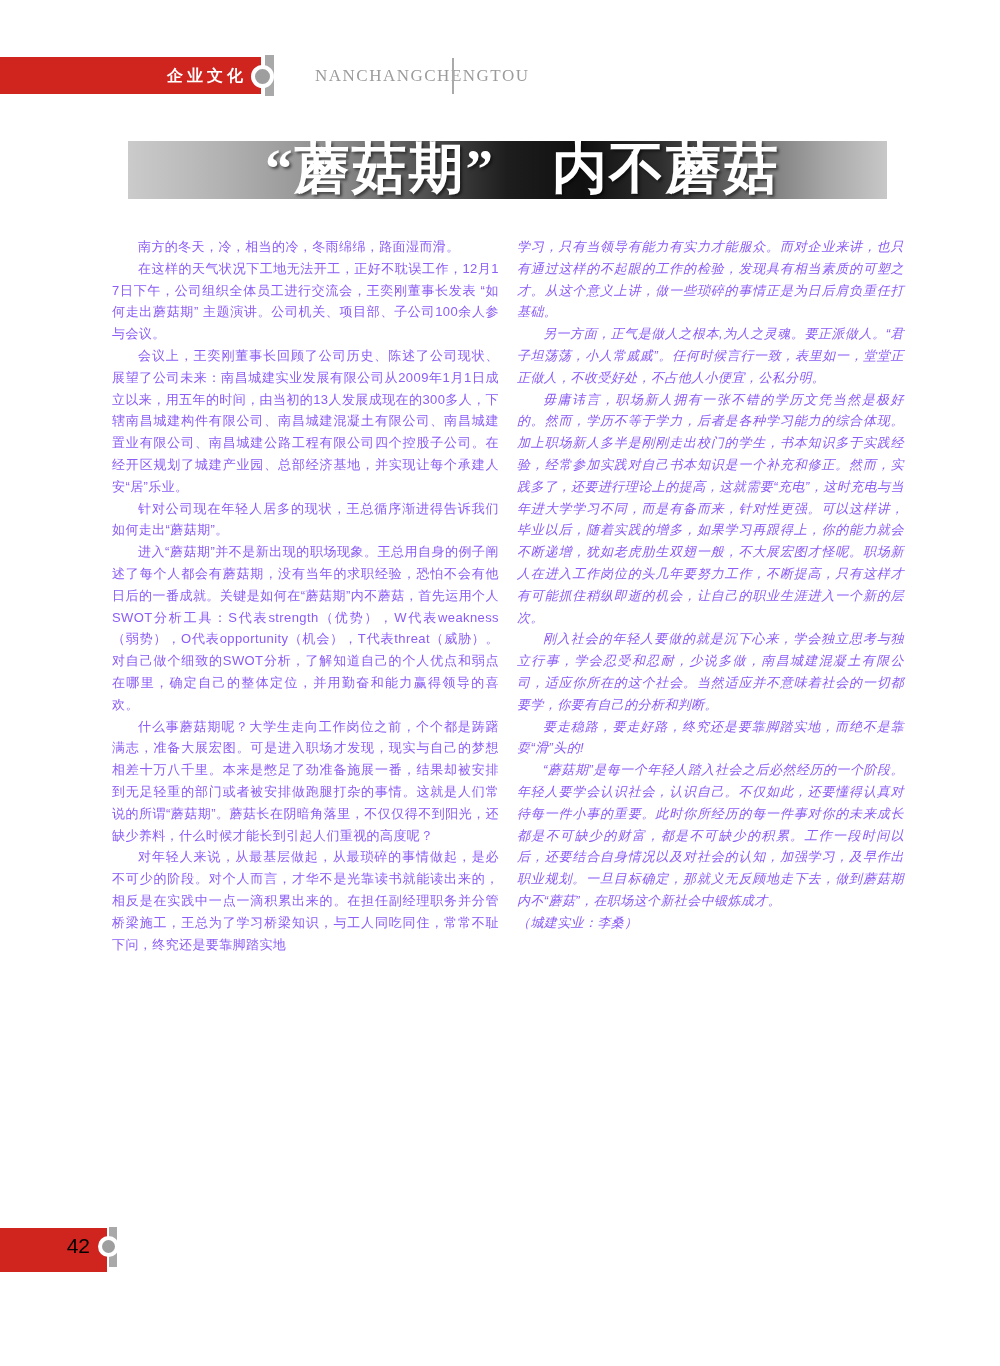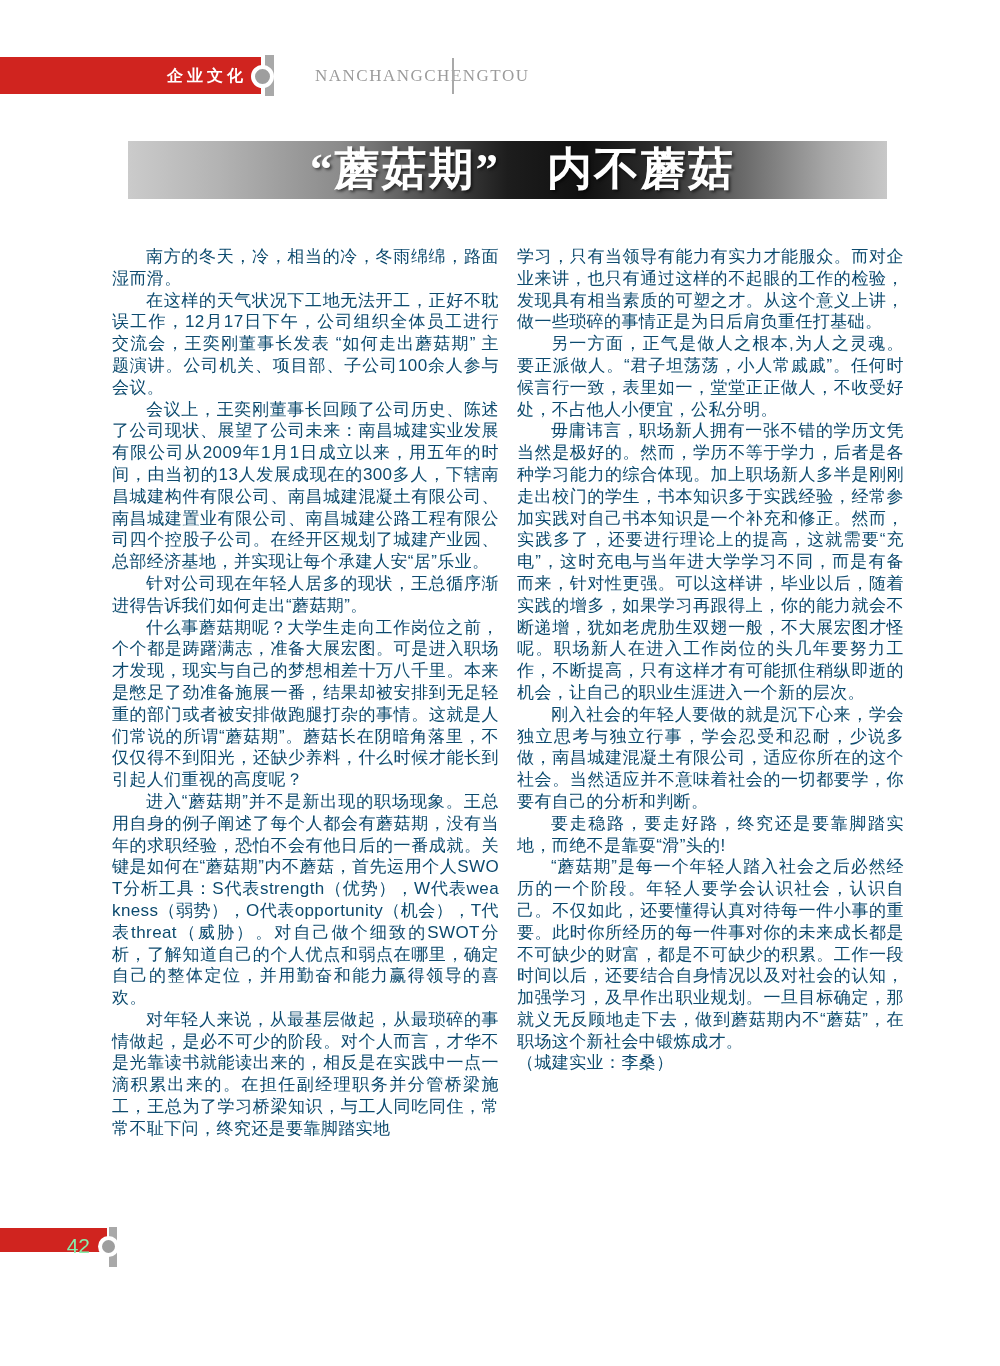--- a/index.html
+++ b/index.html
@@ -43,44 +43,44 @@
     position:absolute;left:128px;top:141px;width:759px;height:58px;
     background:linear-gradient(90deg,
       #cbcbcb 0%, #b3b3b3 12%, #8b8b8b 28%, #4c4c4c 40%,
       #1d1d1d 50%, #101010 60%, #2e2e2e 70%, #6f6f6f 82%,
       #a7a7a7 92%, #c8c8c8 100%);
   }
   .banner-title{
     position:absolute;left:0;top:0;width:100%;height:58px;
     margin:0;
     font-family:"Liberation Serif","DejaVu Serif",serif;
-    font-weight:bold;font-size:45px;line-height:56px;
+    font-weight:bold;font-size:55px;line-height:56px;
     color:#fff;text-align:center;letter-spacing:2px;
     text-shadow:2px 2px 3px rgba(0,0,0,0.55);
     padding-left:30px;box-sizing:border-box;
   }
   
   .col{
-    position:absolute;top:246px;width:387px;
-    font-size:17px;line-height:21.8px;color:#0c4a6e;
+    position:absolute;top:236px;width:387px;
+    font-size:13px;line-height:21.8px;color:#8b5cf6;
     letter-spacing:0.4px;
     text-align:justify;text-justify:inter-ideograph;
   }
   .col-left{left:112px;}
-  .col-right{left:517px;}
+  .col-right{left:517px;font-style:italic;}
   .col p{margin:0;text-indent:2em;word-break:break-all;}
   .col p.no-indent{text-indent:0;}
   .col p.byline{
     text-indent:0;padding-right:22px;
   }
   
   .ftr-bar{
-    position:absolute;left:0;top:1228px;width:107px;height:24px;
+    position:absolute;left:0;top:1228px;width:107px;height:44px;
     background:#d0241f;
-    color:#86efac;font-size:21px;line-height:36px;
+    color:#000000;font-size:21px;line-height:36px;
     text-align:right;padding-right:17px;box-sizing:border-box;
   }
   .ftr-strip{
     position:absolute;left:109px;top:1227px;width:8px;height:40px;
     background:#a9a9a9;
   }
   .ftr-circle{
     position:absolute;left:98px;top:1236px;width:13px;height:13px;
     background:#9e9e9e;border:4px solid #fff;border-radius:50%;
     z-index:3;
@@ -101,22 +101,22 @@
 
   <div class="banner">
     <h1 class="banner-title">“蘑菇期”　内不蘑菇</h1>
   </div>
 
   <div class="col col-left">
     <p>南方的冬天，冷，相当的冷，冬雨绵绵，路面湿而滑。</p>
     <p>在这样的天气状况下工地无法开工，正好不耽误工作，12月17日下午，公司组织全体员工进行交流会，王奕刚董事长发表 “如何走出蘑菇期” 主题演讲。公司机关、项目部、子公司100余人参与会议。</p>
     <p>会议上，王奕刚董事长回顾了公司历史、陈述了公司现状、展望了公司未来：南昌城建实业发展有限公司从2009年1月1日成立以来，用五年的时间，由当初的13人发展成现在的300多人，下辖南昌城建构件有限公司、南昌城建混凝土有限公司、南昌城建置业有限公司、南昌城建公路工程有限公司四个控股子公司。在经开区规划了城建产业园、总部经济基地，并实现让每个承建人安“居”乐业。</p>
     <p>针对公司现在年轻人居多的现状，王总循序渐进得告诉我们如何走出“蘑菇期”。</p>
+    <p>进入“蘑菇期”并不是新出现的职场现象。王总用自身的例子阐述了每个人都会有蘑菇期，没有当年的求职经验，恐怕不会有他日后的一番成就。关键是如何在“蘑菇期”内不蘑菇，首先运用个人SWOT分析工具：S代表strength（优势），W代表weakness（弱势），O代表opportunity（机会），T代表threat（威胁）。对自己做个细致的SWOT分析，了解知道自己的个人优点和弱点在哪里，确定自己的整体定位，并用勤奋和能力赢得领导的喜欢。</p>
     <p>什么事蘑菇期呢？大学生走向工作岗位之前，个个都是踌躇满志，准备大展宏图。可是进入职场才发现，现实与自己的梦想相差十万八千里。本来是憋足了劲准备施展一番，结果却被安排到无足轻重的部门或者被安排做跑腿打杂的事情。这就是人们常说的所谓“蘑菇期”。蘑菇长在阴暗角落里，不仅仅得不到阳光，还缺少养料，什么时候才能长到引起人们重视的高度呢？</p>
-    <p>进入“蘑菇期”并不是新出现的职场现象。王总用自身的例子阐述了每个人都会有蘑菇期，没有当年的求职经验，恐怕不会有他日后的一番成就。关键是如何在“蘑菇期”内不蘑菇，首先运用个人SWOT分析工具：S代表strength（优势），W代表weakness（弱势），O代表opportunity（机会），T代表threat（威胁）。对自己做个细致的SWOT分析，了解知道自己的个人优点和弱点在哪里，确定自己的整体定位，并用勤奋和能力赢得领导的喜欢。</p>
     <p>对年轻人来说，从最基层做起，从最琐碎的事情做起，是必不可少的阶段。对个人而言，才华不是光靠读书就能读出来的，相反是在实践中一点一滴积累出来的。在担任副经理职务并分管桥梁施工，王总为了学习桥梁知识，与工人同吃同住，常常不耻下问，终究还是要靠脚踏实地</p>
   </div>
 
   <div class="col col-right">
     <p class="no-indent">学习，只有当领导有能力有实力才能服众。而对企业来讲，也只有通过这样的不起眼的工作的检验，发现具有相当素质的可塑之才。从这个意义上讲，做一些琐碎的事情正是为日后肩负重任打基础。</p>
     <p>另一方面，正气是做人之根本,为人之灵魂。要正派做人。“君子坦荡荡，小人常戚戚”。任何时候言行一致，表里如一，堂堂正正做人，不收受好处，不占他人小便宜，公私分明。</p>
     <p>毋庸讳言，职场新人拥有一张不错的学历文凭当然是极好的。然而，学历不等于学力，后者是各种学习能力的综合体现。加上职场新人多半是刚刚走出校门的学生，书本知识多于实践经验，经常参加实践对自己书本知识是一个补充和修正。然而，实践多了，还要进行理论上的提高，这就需要“充电”，这时充电与当年进大学学习不同，而是有备而来，针对性更强。可以这样讲，毕业以后，随着实践的增多，如果学习再跟得上，你的能力就会不断递增，犹如老虎肋生双翅一般，不大展宏图才怪呢。职场新人在进入工作岗位的头几年要努力工作，不断提高，只有这样才有可能抓住稍纵即逝的机会，让自己的职业生涯进入一个新的层次。</p>
     <p>刚入社会的年轻人要做的就是沉下心来，学会独立思考与独立行事，学会忍受和忍耐，少说多做，南昌城建混凝土有限公司，适应你所在的这个社会。当然适应并不意味着社会的一切都要学，你要有自己的分析和判断。</p>
     <p>要走稳路，要走好路，终究还是要靠脚踏实地，而绝不是靠耍“滑”头的!</p>
     <p>“蘑菇期”是每一个年轻人踏入社会之后必然经历的一个阶段。年轻人要学会认识社会，认识自己。不仅如此，还要懂得认真对待每一件小事的重要。此时你所经历的每一件事对你的未来成长都是不可缺少的财富，都是不可缺少的积累。工作一段时间以后，还要结合自身情况以及对社会的认知，加强学习，及早作出职业规划。一旦目标确定，那就义无反顾地走下去，做到蘑菇期内不“蘑菇”，在职场这个新社会中锻炼成才。</p>

